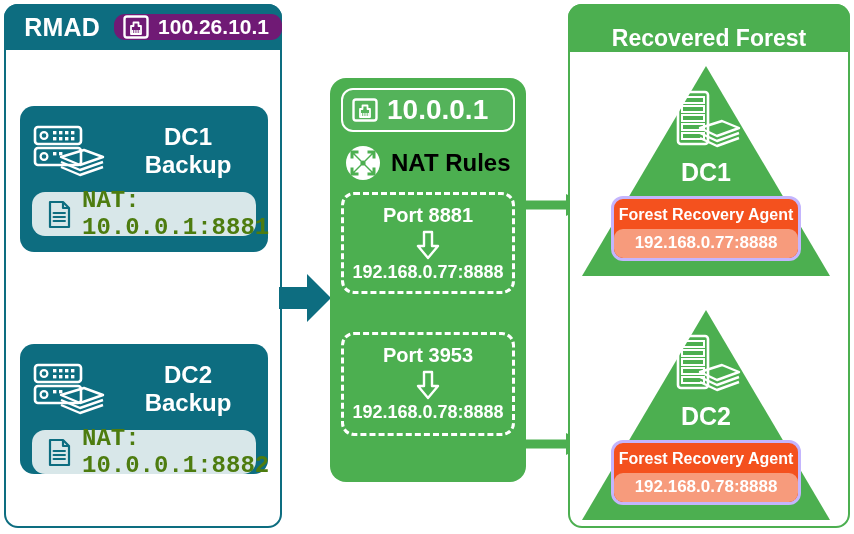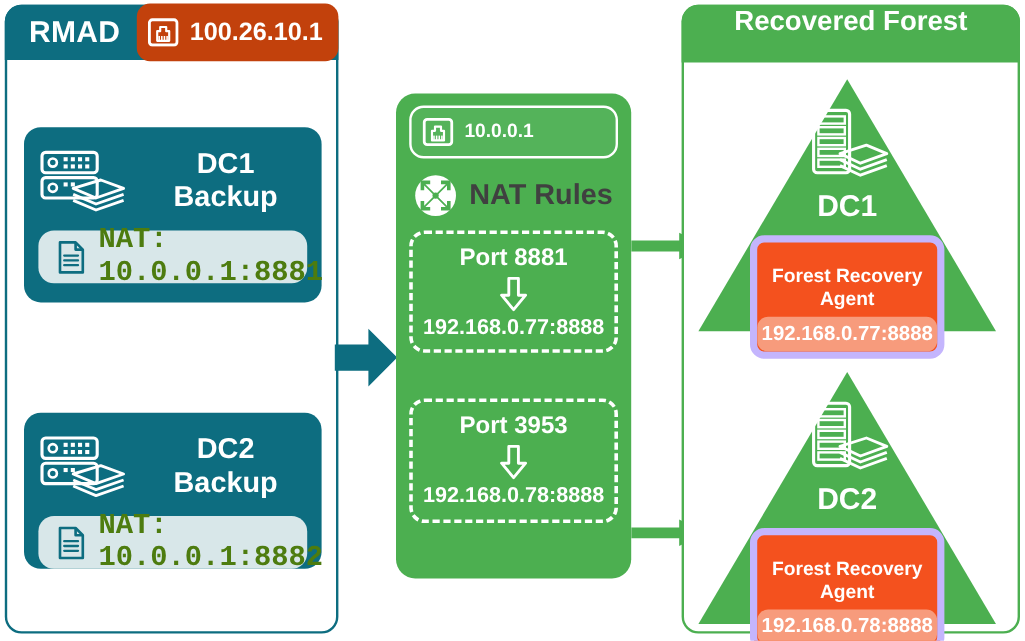--- a/index.html
+++ b/index.html
@@ -49,23 +49,23 @@
     letter-spacing: 0.2px;
   }
   .ip-badge {
     display: flex;
     align-items: center;
     gap: 9px;
     border-radius: 11px;
     padding: 4px 13px 4px 9px;
   }
   #rmad-ip-badge {
-    background: #c2410c;
+    background: #701a75;
     margin-left: 14px;
-    height: 48px;
+    height: 26px;
     box-sizing: border-box;
   }
   #rmad-ip-text {
     color: #ffffff;
     font-size: 21px;
     font-weight: bold;
   }
 
   
   .rj45 {
@@ -144,33 +144,33 @@
   #nat-ip-badge {
     background: #54b35a;
     border: 2px solid #ffffff;
     height: 44px;
     box-sizing: border-box;
     border-radius: 12px;
     margin-bottom: 8px;
   }
   #nat-ip-text {
     color: #ffffff;
-    font-size: 16px;
+    font-size: 28px;
     font-weight: bold;
   }
   #nat-rules-head {
     display: flex;
     align-items: center;
     gap: 10px;
     height: 46px;
     padding-left: 4px;
   }
   .router-icon { width: 36px; height: 36px; flex: none; }
   #nat-rules-label {
-    color: #404040;
+    color: #000000;
     font-size: 24px;
     font-weight: bold;
   }
   .rule-box {
     border: 3px dashed #ffffff;
     border-radius: 13px;
     box-sizing: border-box;
     padding: 9px 4px 10px 4px;
     text-align: center;
   }
@@ -203,21 +203,21 @@
   #forest-header {
     position: absolute;
     left: -2px;
     top: -2px;
     width: 282px;
     height: 48px;
     box-sizing: border-box;
     background: #4caf50;
     border-radius: 14px 14px 0 0;
     display: flex;
-    align-items: flex-start;
+    align-items: flex-end;
     justify-content: center;
   }
   #forest-title {
     color: #ffffff;
     font-size: 23px;
     font-weight: bold;
   }
 
   
   .dc-triangle-wrap {
@@ -249,27 +249,27 @@
     text-align: center;
     color: #ffffff;
     font-size: 25px;
     font-weight: bold;
   }
   .agent-box {
     position: absolute;
     left: 50%;
     transform: translateX(-50%);
     top: 134px;
-    width: 162px;
+    width: 190px;
     background: #f4511e;
-    border: 6px solid #c4b5fd;
+    border: 3px solid #c4b5fd;
     border-radius: 12px;
     box-sizing: border-box;
     overflow: hidden;
-    padding-top: 19px;
+    padding-top: 6px;
   }
   .agent-title {
     color: #ffffff;
     font-size: 16px;
     font-weight: bold;
     text-align: center;
     line-height: 19px;
     padding: 0 4px 5px 4px;
   }
   .agent-ip {

